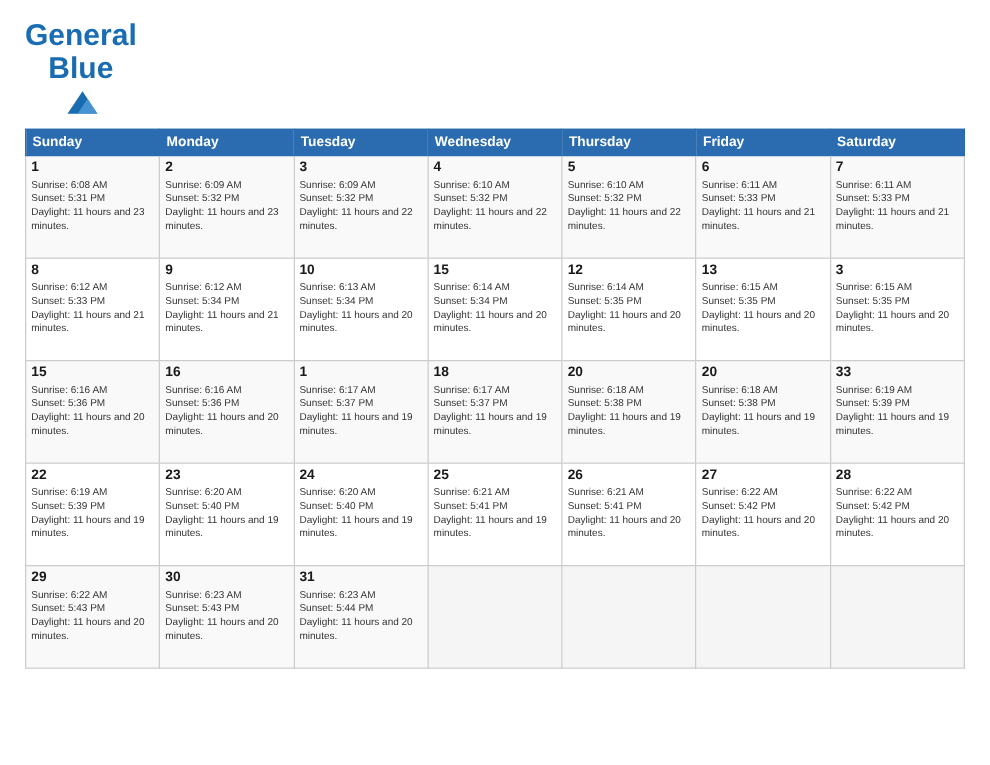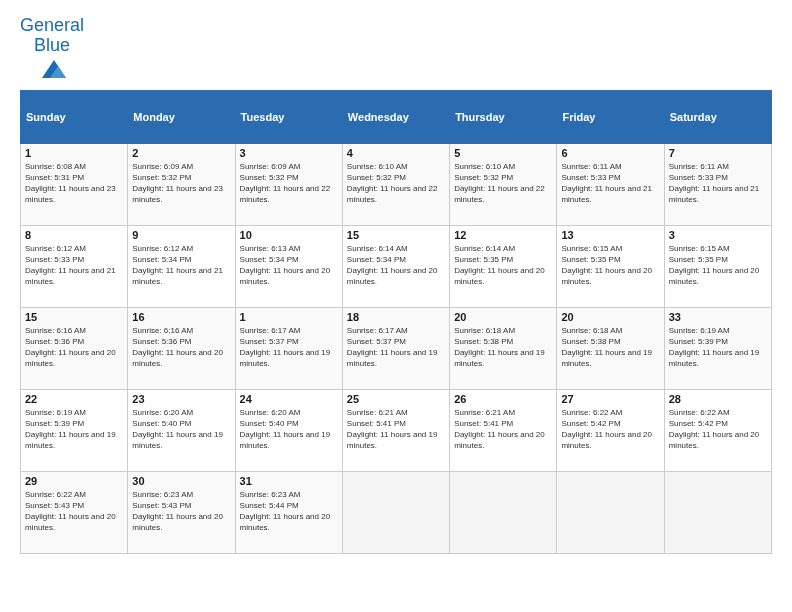--- a/index.html
+++ b/index.html
@@ -20,22 +20,22 @@
       display: flex;
       justify-content: space-between;
       align-items: flex-start;
       margin-bottom: 6px;
     }
     .logo {
       display: flex;
       align-items: center;
     }
     .logo-text {
-      font-size: 18px;
-      font-weight: normal;
+      font-size: 24px;
+      font-weight: bold;
       color: #1a1a1a;
       line-height: 1.1;
     }
     .logo-text span {
       color: #1a6db5;
     }
     .logo-icon {
       width: 28px;
       height: 28px;
       margin-left: 3px;
@@ -53,21 +53,21 @@
       color: #444;
     }
     .calendar {
       width: 100%;
       border-collapse: collapse;
       font-size: 9px;
     }
     .calendar thead th {
       background: #2b6cb0;
       color: #fff;
-      padding: 20px 5px;
+      padding: 4px 5px;
       text-align: left;
       font-size: 11px;
       font-weight: bold;
       border: 1px solid #2b6cb0;
     }
     .calendar tbody td {
       border: 1px solid #ccc;
       vertical-align: top;
       padding: 3px 4px;
       height: 82px;

